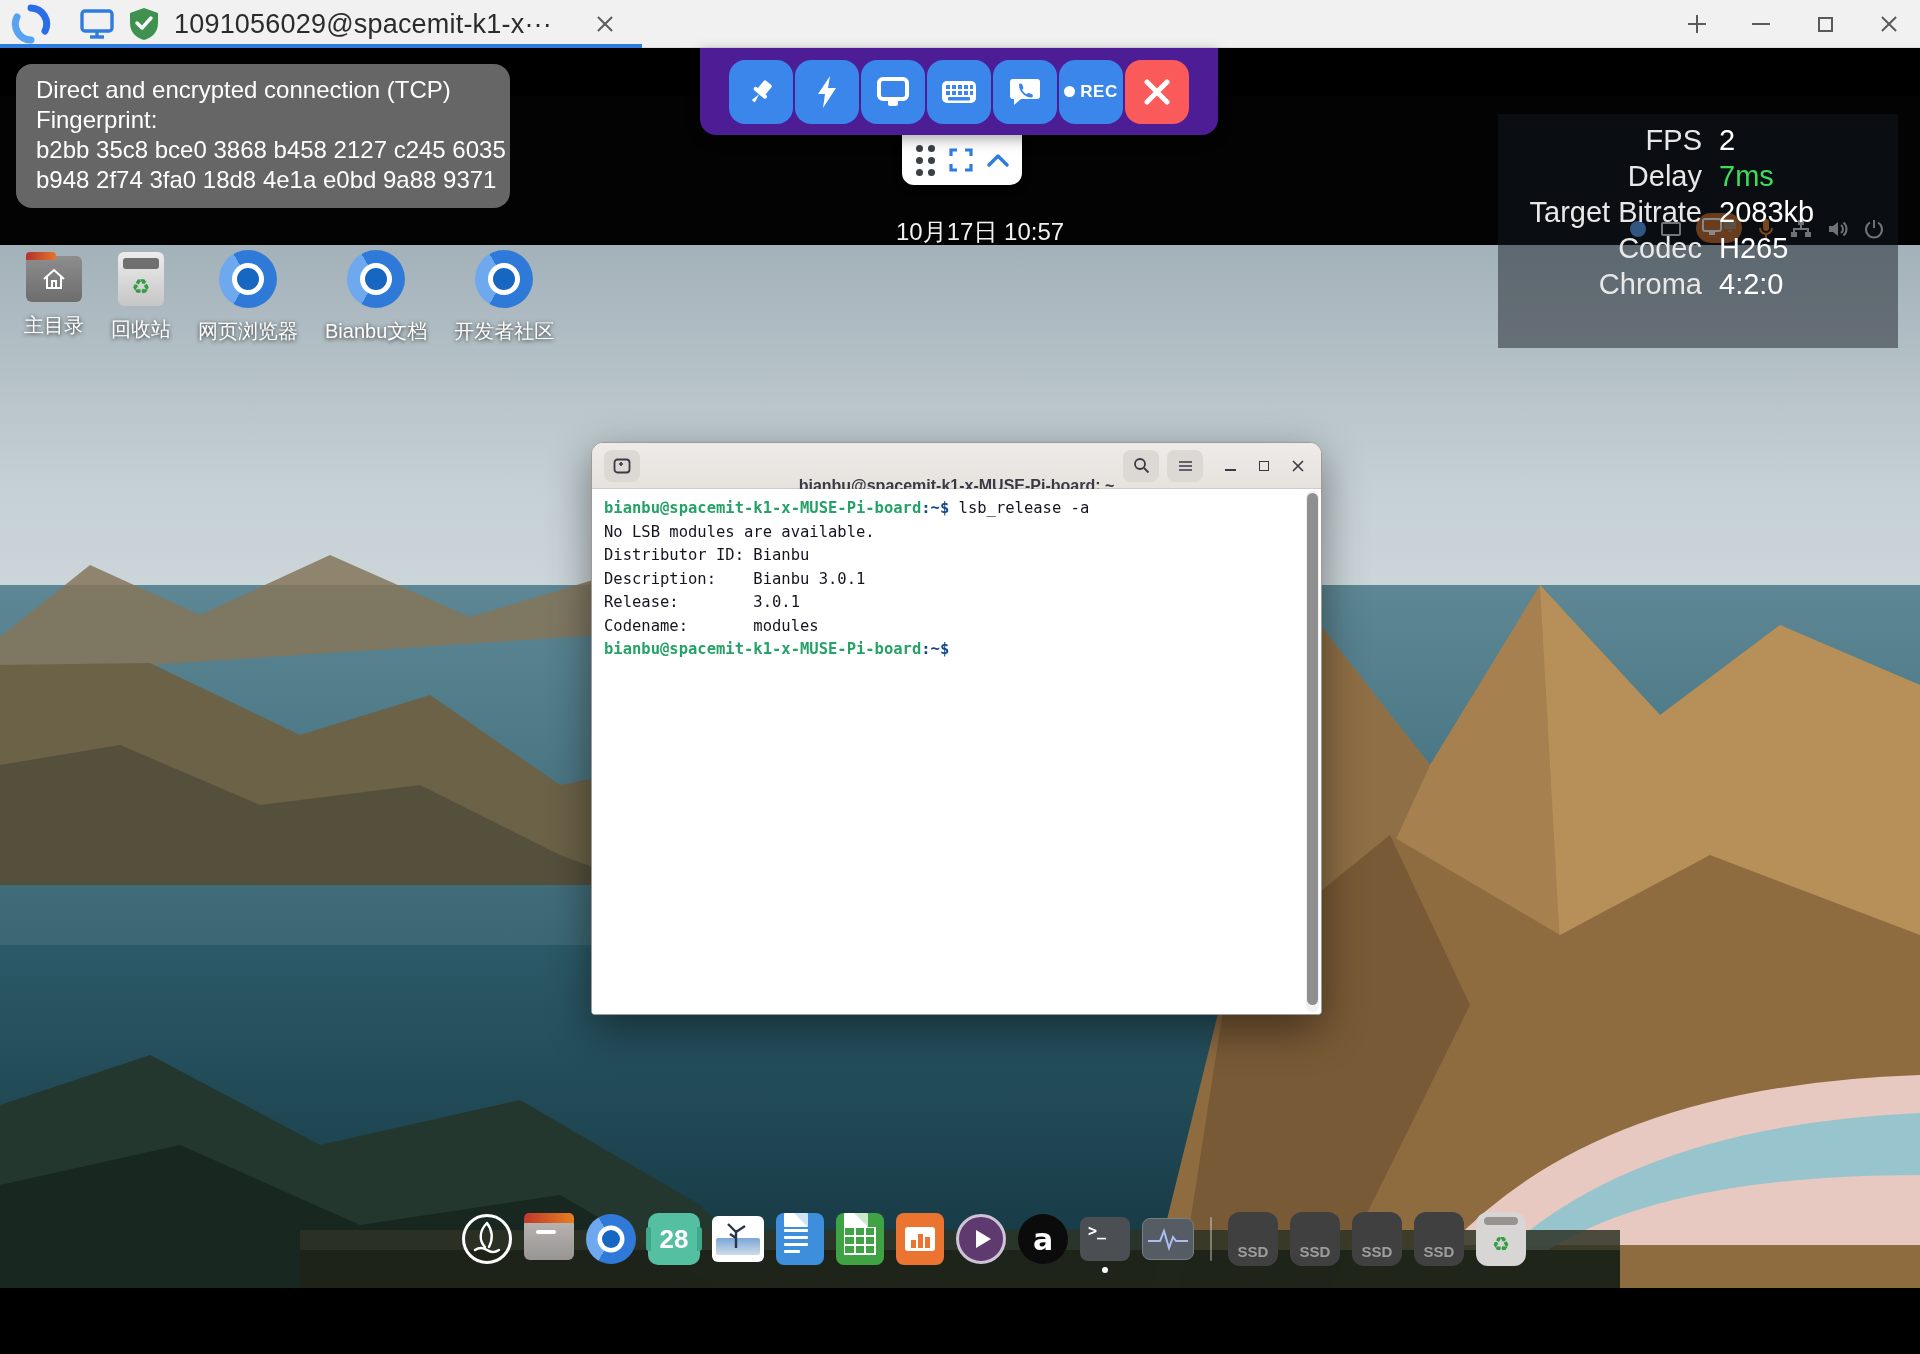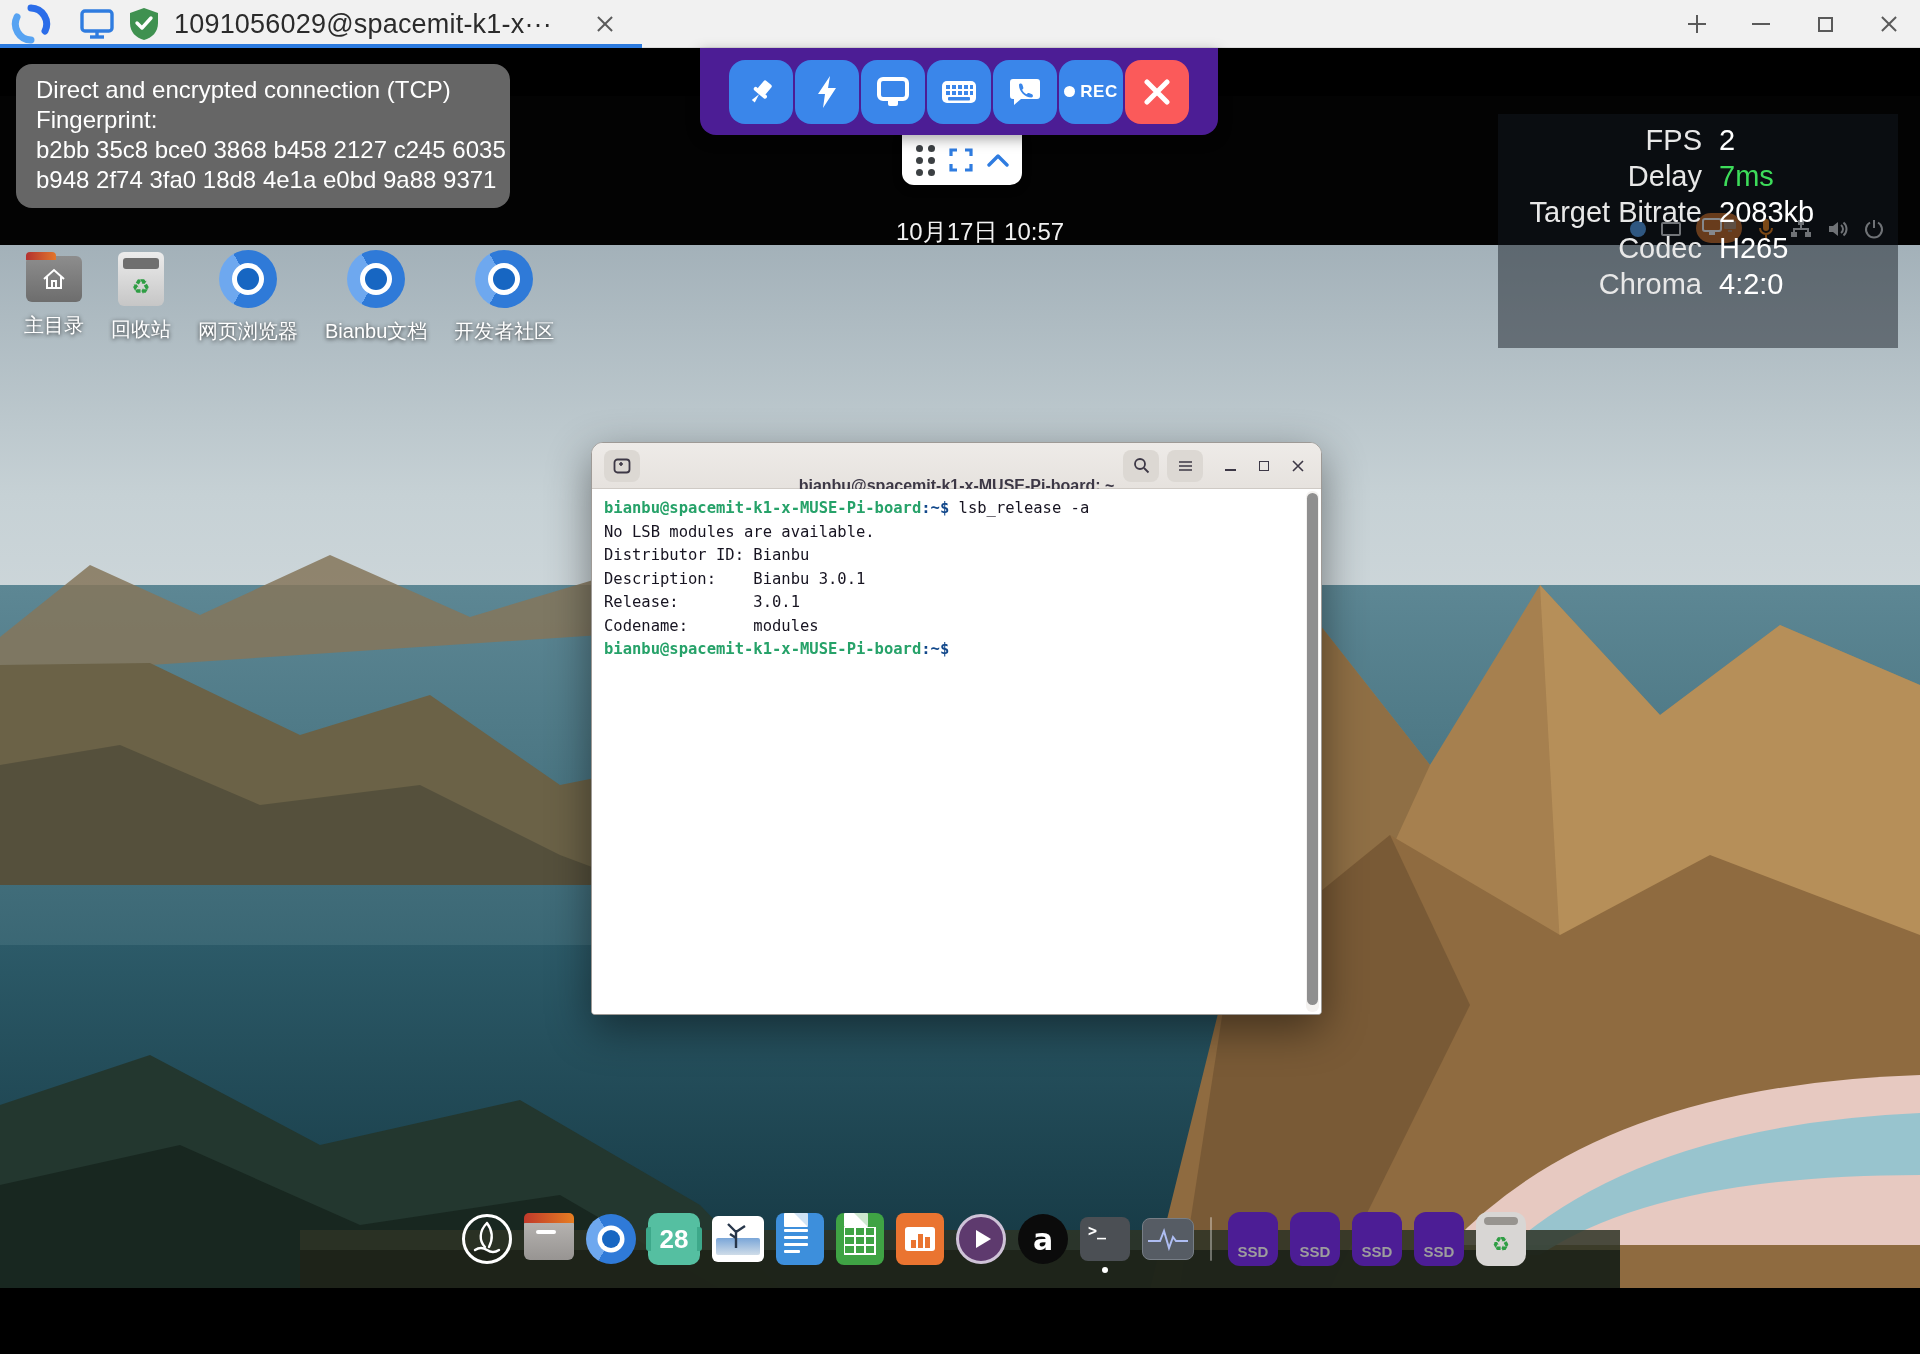--- a/index.html
+++ b/index.html
@@ -133,21 +133,21 @@
               border-color:transparent transparent transparent #fff; margin-left:4px; }
   .appstore { width:50px; height:50px; border-radius:50%; background:#0b0b0b; color:#fff;
               font-size:30px; font-weight:bold; font-family:"DejaVu Sans", sans-serif; }
   .dterm { width:50px; height:44px; border-radius:8px; background:#4b4f54;
            color:#fff; font-family:"DejaVu Sans Mono", monospace; font-size:15px; font-weight:bold;
            display:flex; align-items:flex-start; justify-content:flex-start; padding:5px 0 0 8px; }
   .rundot { position:absolute; left:50%; bottom:-12px; transform:translateX(-50%);
             width:6px; height:6px; border-radius:50%; background:#fff; }
   .sysmon { width:52px; height:42px; border-radius:8px; background:#565c64; border:1px solid #777e86;
             display:flex; align-items:center; justify-content:center; }
-  .ssd { width:50px; height:54px; border-radius:12px; background:#4c1d95; color:#9d9d9d;
+  .ssd { width:50px; height:54px; border-radius:12px; background:#404040; color:#9d9d9d;
          font-weight:bold; font-size:15px; display:flex; align-items:flex-end; justify-content:center; padding-bottom:6px; }
   .dtrash { position:relative; width:50px; height:54px; border-radius:12px; background:#d8d6d4;
             display:flex; align-items:center; justify-content:center; color:#2f9e44; font-size:20px; }
   .dtrash::before { content:""; position:absolute; left:8px; top:5px; width:34px; height:8px; border-radius:4px; background:#97948f; }
   .dock-sep { width:2px; height:44px; background:rgba(255,255,255,.35); border-radius:1px; margin:0 4px; }
 </style>
 </head>
 <body>
 
 <div id="stage">

